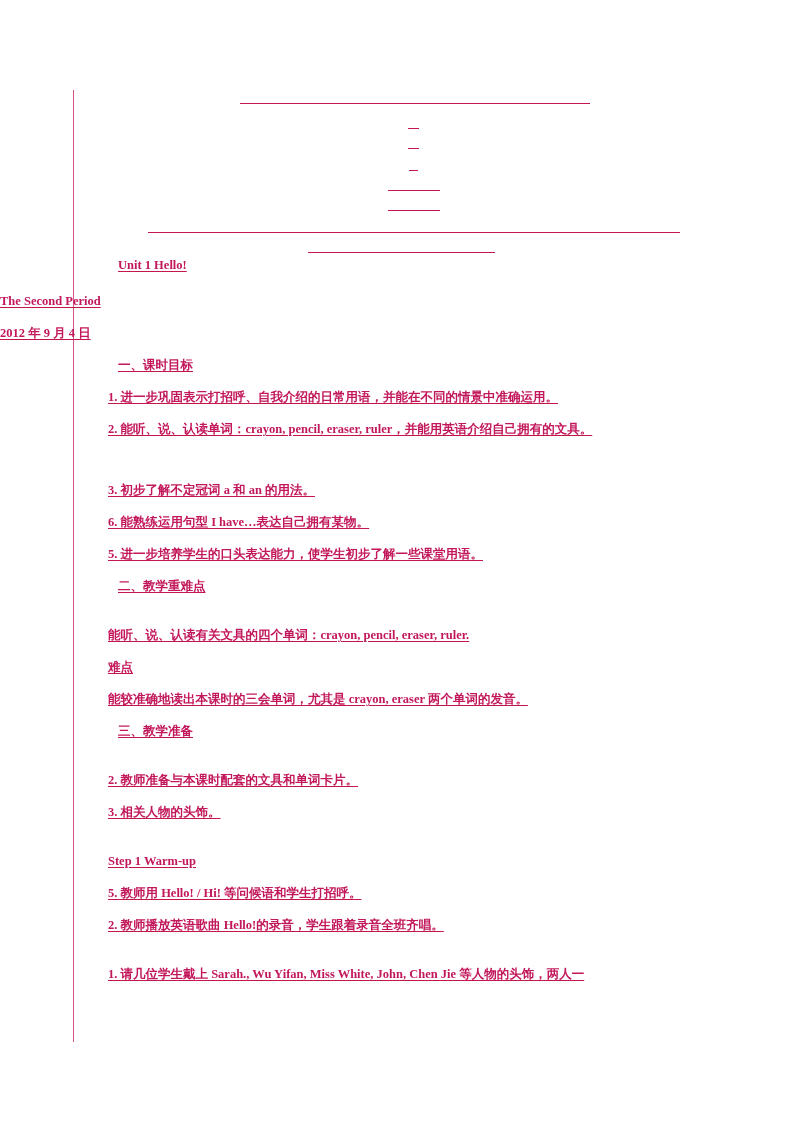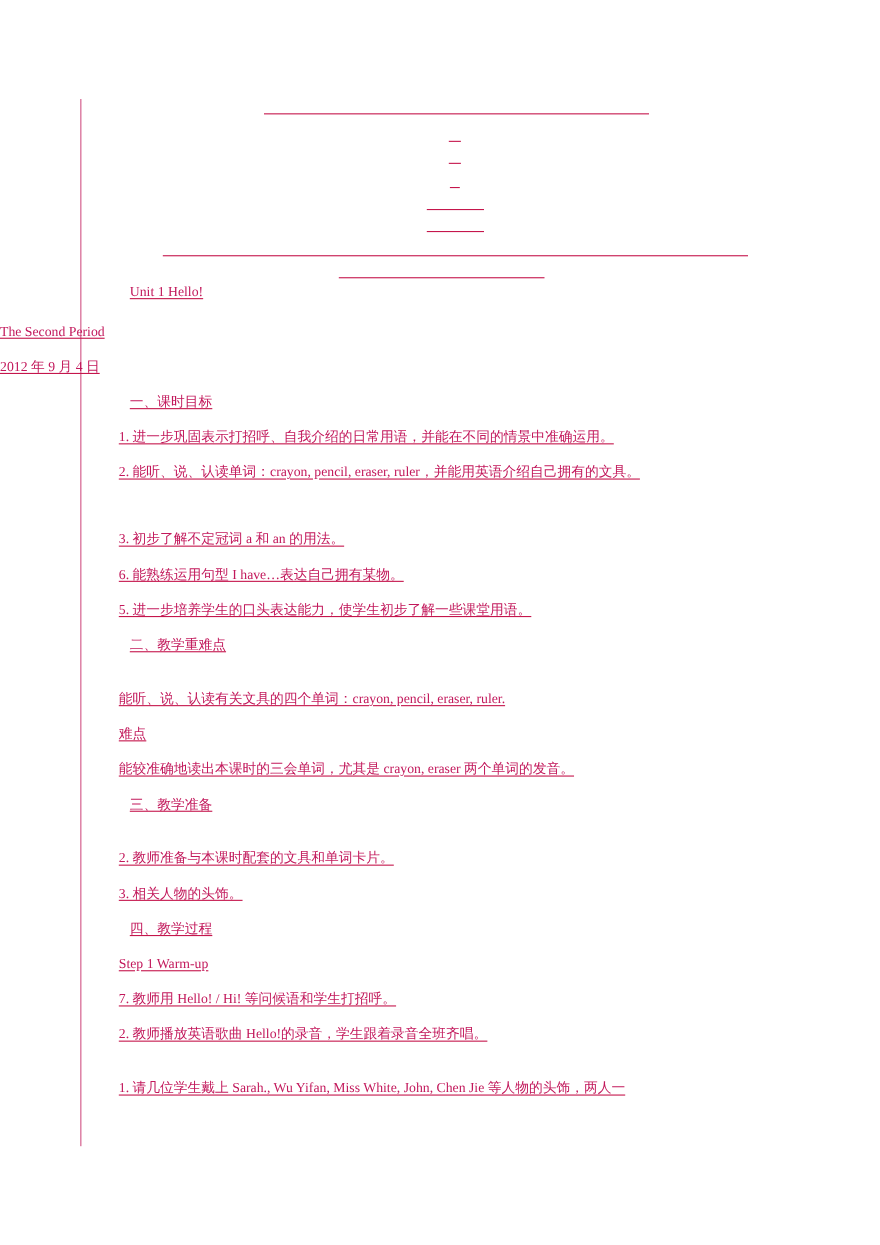--- a/index.html
+++ b/index.html
@@ -44,20 +44,21 @@
     border-top: 1.6px solid #c5164c;
   }
   .rule.thin { border-top-width: 1.3px; }
 
   
   .doc-body {
     position: absolute;
     left: 0;
     top: 258px;
     width: 640px;
+    font-weight: bold;
   }
 
   .line {
     position: relative;
     margin: 0;
     padding: 0 0 0 0;
     font-size: 12.5px;
     line-height: 15px;
     white-space: nowrap;
   }
@@ -137,25 +138,24 @@
 
     <div class="line indent-left"><span class="txt">三、教学准备</span></div>
     <div class="gap-sm"></div>
     <div class="gap-sm"></div>
     <div class="line indent-body"><span class="txt">2. 教师准备与本课时配套的文具和单词卡片。</span></div>
     <div class="gap-sm"></div>
     <div class="line indent-body"><span class="txt">3. 相关人物的头饰。</span></div>
 
     <div class="gap-sm"></div>
 
-    <div class="line indent-left"><span class="txt">四、教学过程</span></div>
     <div class="gap-sm"></div>
     <div class="line indent-body"><span class="txt">Step 1 Warm-up</span></div>
     <div class="gap-sm"></div>
-    <div class="line indent-body"><span class="txt">7. 教师用 Hello! / Hi! 等问候语和学生打招呼。</span></div>
+    <div class="line indent-body"><span class="txt">5. 教师用 Hello! / Hi! 等问候语和学生打招呼。</span></div>
     <div class="gap-sm"></div>
     <div class="line indent-body"><span class="txt">2. 教师播放英语歌曲 Hello!的录音，学生跟着录音全班齐唱。</span></div>
     <div class="gap-sm"></div>
     <div class="gap-sm"></div>
     <div class="line indent-body"><span class="txt">1. 请几位学生戴上 Sarah., Wu Yifan, Miss White, John, Chen Jie 等人物的头饰，两人一</span></div>
 
   </div>
 </div>
 
 </body></html>

